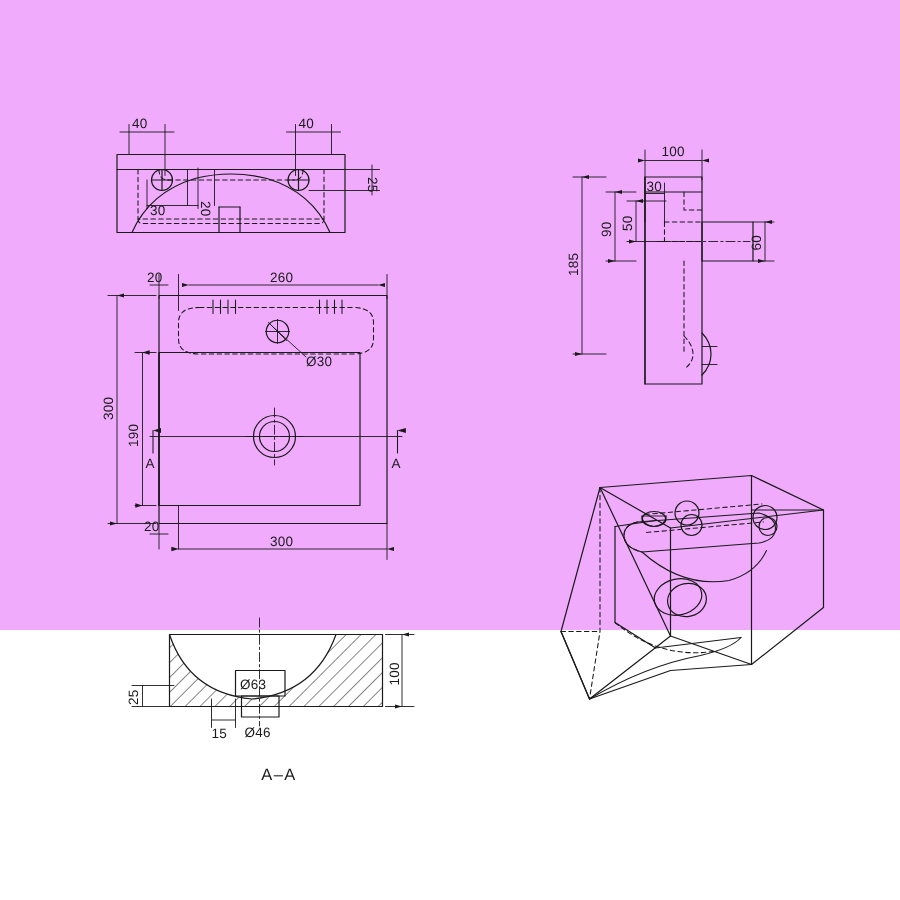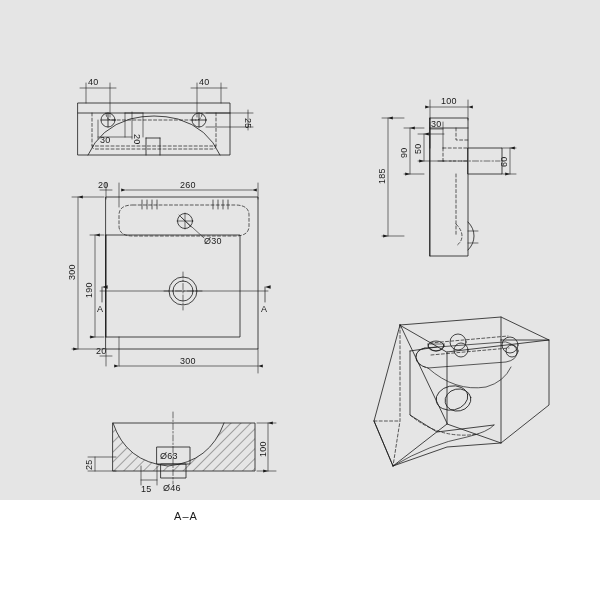--- a/index.html
+++ b/index.html
@@ -9,22 +9,22 @@
   }
   body {
     width: 600px;
     height: 600px;
     font-family: "Liberation Sans", sans-serif;
     overflow: hidden;
   }
   #sheet {
     position: relative;
     width: 600px;
-    height: 500px;
-    background: #e5e5e5;
+    height: 420px;
+    background: #f0abfc;
   }
   #drawing {
     position: absolute;
     left: 0;
     top: 0;
     width: 600px;
     height: 600px;
   }
   .dim-text {
     font-family: "Liberation Sans", sans-serif;

